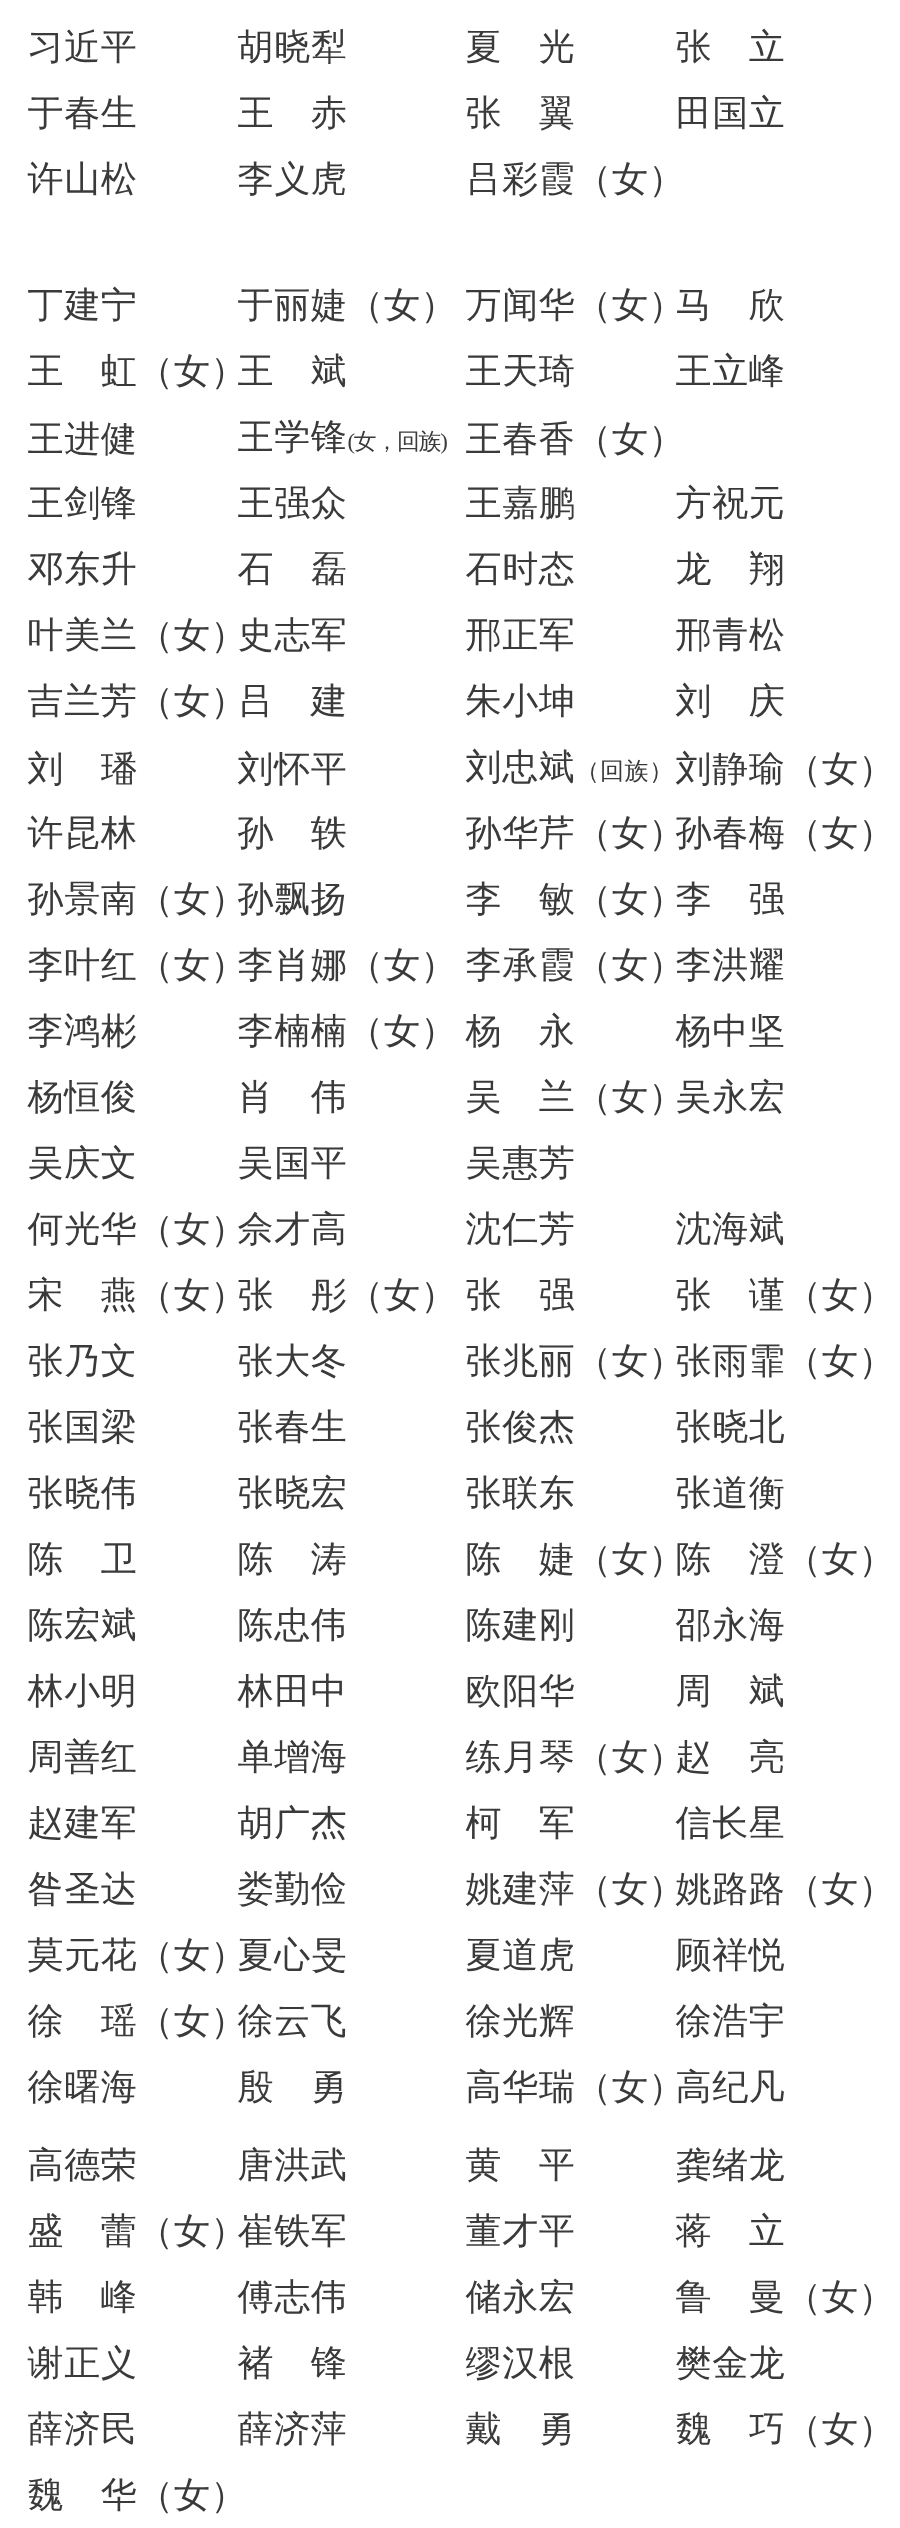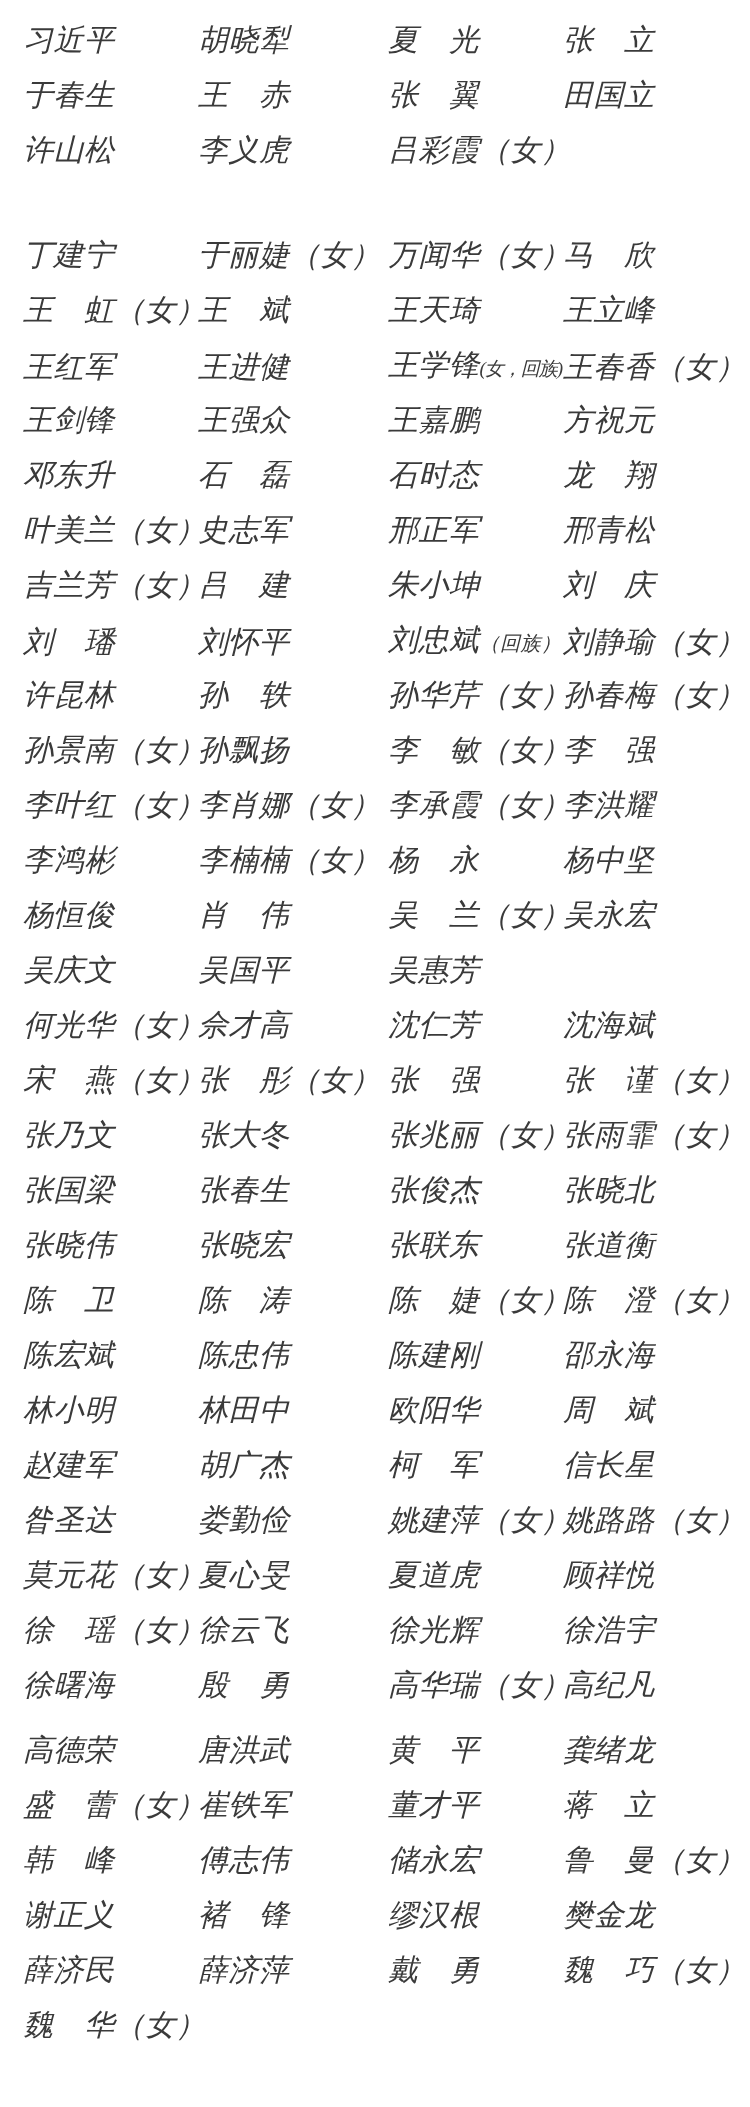--- a/index.html
+++ b/index.html
@@ -29,21 +29,20 @@
   .section + .section-gap-small { height: 10px; }
   .name-row {
     display: grid;
     grid-template-columns: 175px 190px 175px 187px;
     padding-left: 23px;
     height: 55px;
     align-items: center;
     font-size: 30px;
     line-height: 55px;
     white-space: nowrap;
-    font-style: italic;
   }
   .name-cell {
     display: block;
     letter-spacing: 0.5px;
   }
   .note {
     display: inline;
     text-align: center;
   }
   .note.sm {
@@ -86,21 +85,20 @@
         <span class="name-cell">万闻华（女）</span>
         <span class="name-cell">马　欣</span>
       </div>
       <div class="name-row">
         <span class="name-cell">王　虹（女）</span>
         <span class="name-cell">王　斌</span>
         <span class="name-cell">王天琦</span>
         <span class="name-cell">王立峰</span>
       </div>
       <div class="name-row">
-        <span class="name-cell">王红军</span>
         <span class="name-cell">王进健</span>
         <span class="name-cell">王学锋<span class="note xs">(女，回族)</span></span>
         <span class="name-cell">王春香（女）</span>
       </div>
       <div class="name-row">
         <span class="name-cell">王剑锋</span>
         <span class="name-cell">王强众</span>
         <span class="name-cell">王嘉鹏</span>
         <span class="name-cell">方祝元</span>
       </div>
@@ -205,20 +203,26 @@
         <span class="name-cell">陈建刚</span>
         <span class="name-cell">邵永海</span>
       </div>
       <div class="name-row">
         <span class="name-cell">林小明</span>
         <span class="name-cell">林田中</span>
         <span class="name-cell">欧阳华</span>
         <span class="name-cell">周　斌</span>
       </div>
       <div class="name-row">
+        <span class="name-cell">周善红</span>
+        <span class="name-cell">单增海</span>
+        <span class="name-cell">练月琴（女）</span>
+        <span class="name-cell">赵　亮</span>
+      </div>
+      <div class="name-row">
         <span class="name-cell">赵建军</span>
         <span class="name-cell">胡广杰</span>
         <span class="name-cell">柯　军</span>
         <span class="name-cell">信长星</span>
       </div>
       <div class="name-row">
         <span class="name-cell">昝圣达</span>
         <span class="name-cell">娄勤俭</span>
         <span class="name-cell">姚建萍（女）</span>
         <span class="name-cell">姚路路（女）</span>

